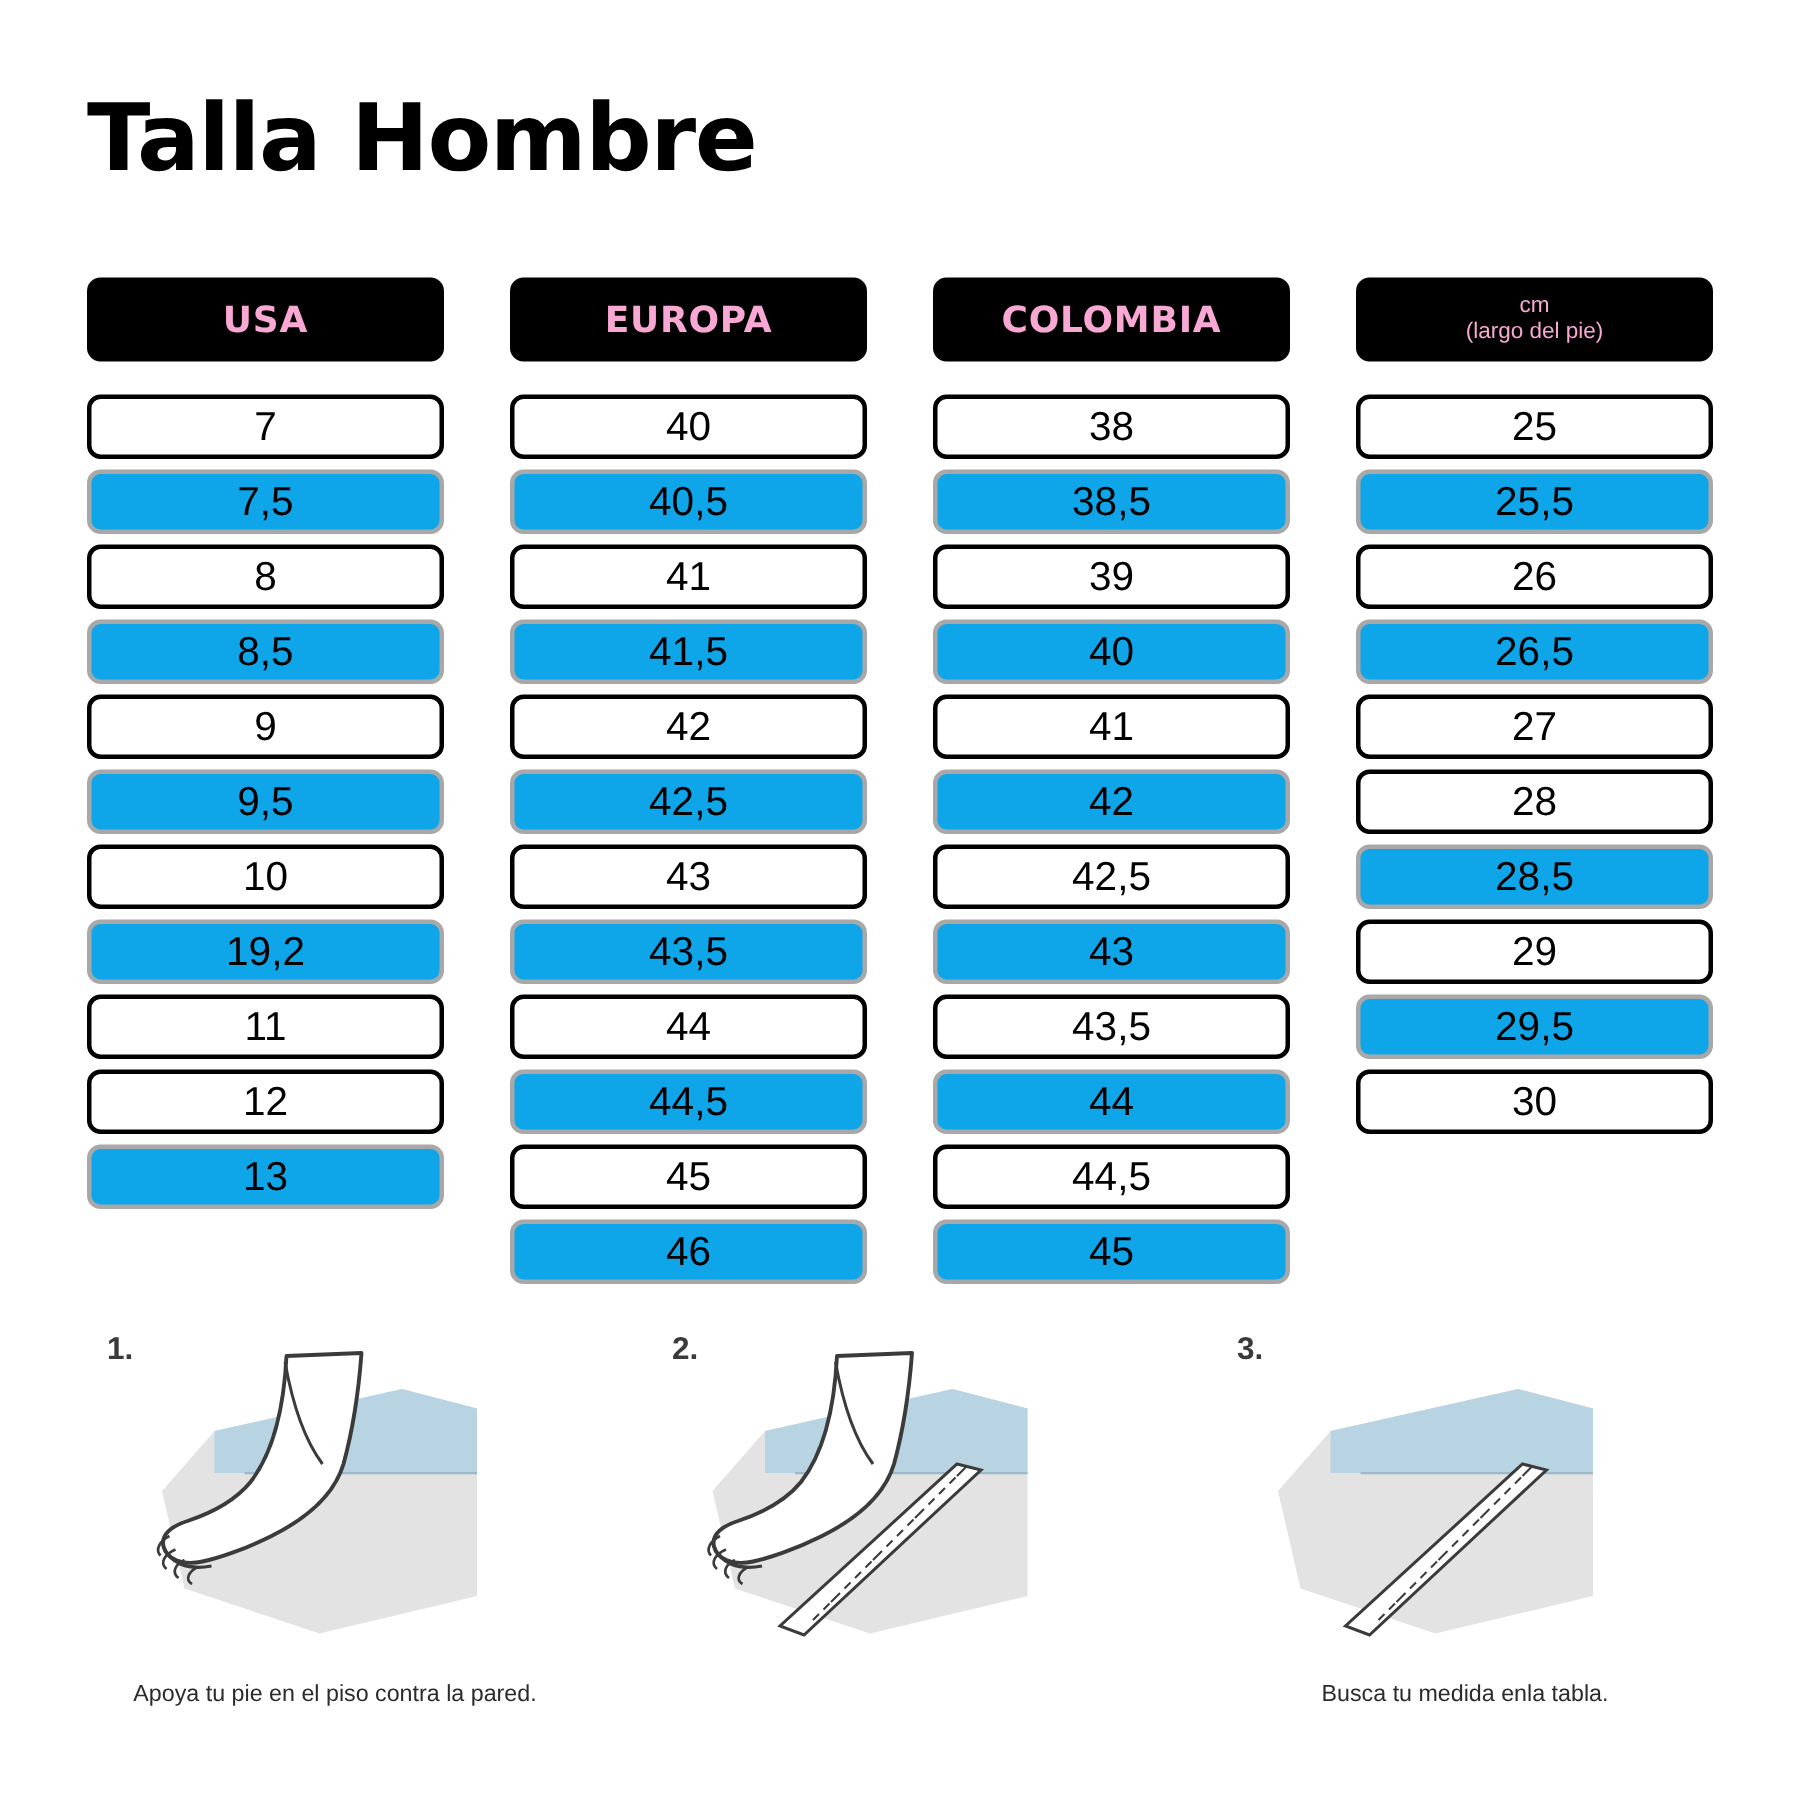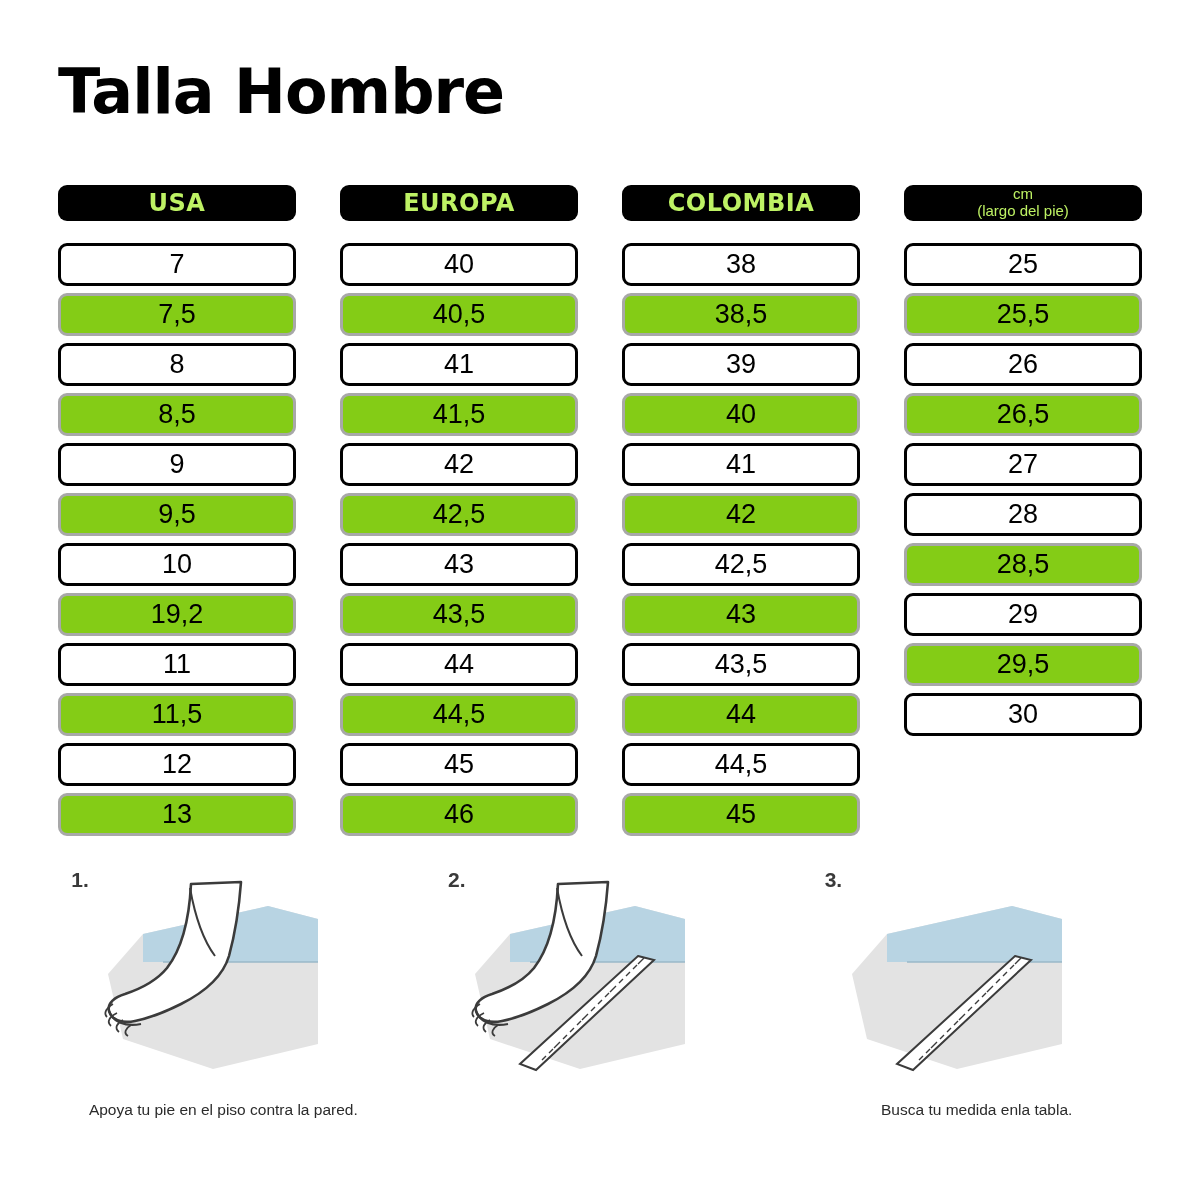--- a/index.html
+++ b/index.html
@@ -34,23 +34,23 @@
 
   .col {
     flex: 1 1 0;
     display: flex;
     flex-direction: column;
     align-items: stretch;
   }
 
   .col-header {
     background: #000000;
-    color: #bef264;
+    color: #f9a8d4;
     border-radius: 9px;
-    height: 36px;
+    height: 56px;
     display: flex;
     align-items: center;
     justify-content: center;
     font-family: "DejaVu Sans", sans-serif;
     font-weight: 700;
     font-size: 24px;
     letter-spacing: 0.5px;
     margin: 0 8px;
   }
   .col-header.small {
@@ -78,21 +78,21 @@
     font-size: 27px;
     font-weight: 400;
     margin: 0 8px;
     box-sizing: border-box;
   }
   .cell.odd {
     background: #ffffff;
     border: 3px solid #000000;
   }
   .cell.even {
-    background: #84cc16;
+    background: #0ea5e9;
     border: 3px solid #a8a8a8;
   }
 
   .steps {
     display: flex;
     padding: 28px 40px 0 40px;
     gap: 10px;
   }
   .step {
     flex: 1 1 0;
@@ -135,21 +135,20 @@
     <div class="cells">
       <div class="cell odd">7</div>
       <div class="cell even">7,5</div>
       <div class="cell odd">8</div>
       <div class="cell even">8,5</div>
       <div class="cell odd">9</div>
       <div class="cell even">9,5</div>
       <div class="cell odd">10</div>
       <div class="cell even">19,2</div>
       <div class="cell odd">11</div>
-      <div class="cell even">11,5</div>
       <div class="cell odd">12</div>
       <div class="cell even">13</div>
     </div>
   </div>
 
   <div class="col">
     <div class="col-header">
       <span>EUROPA</span>
     </div>
     <div class="cells">

